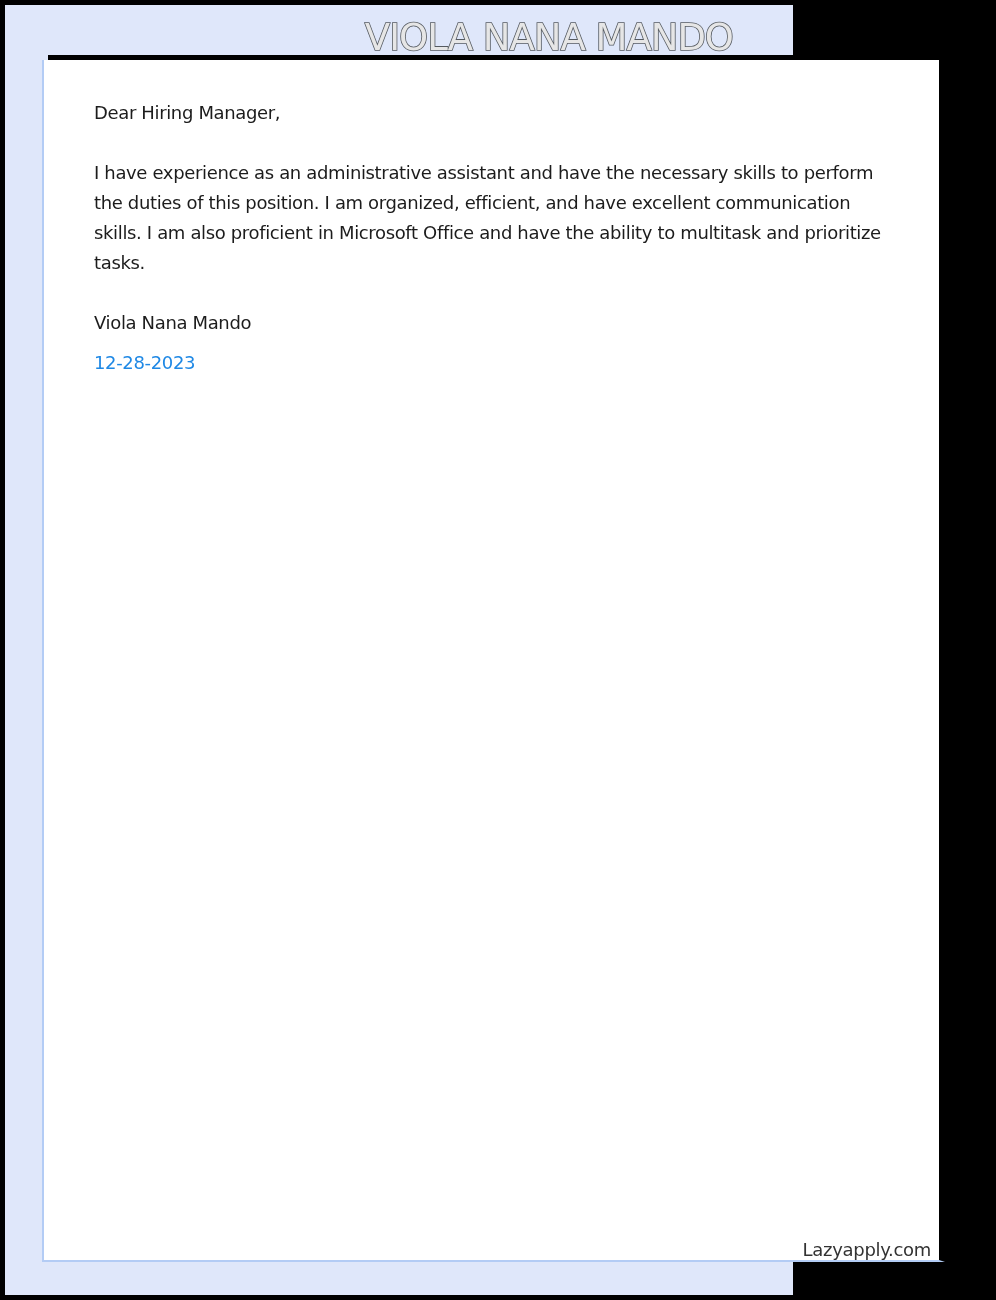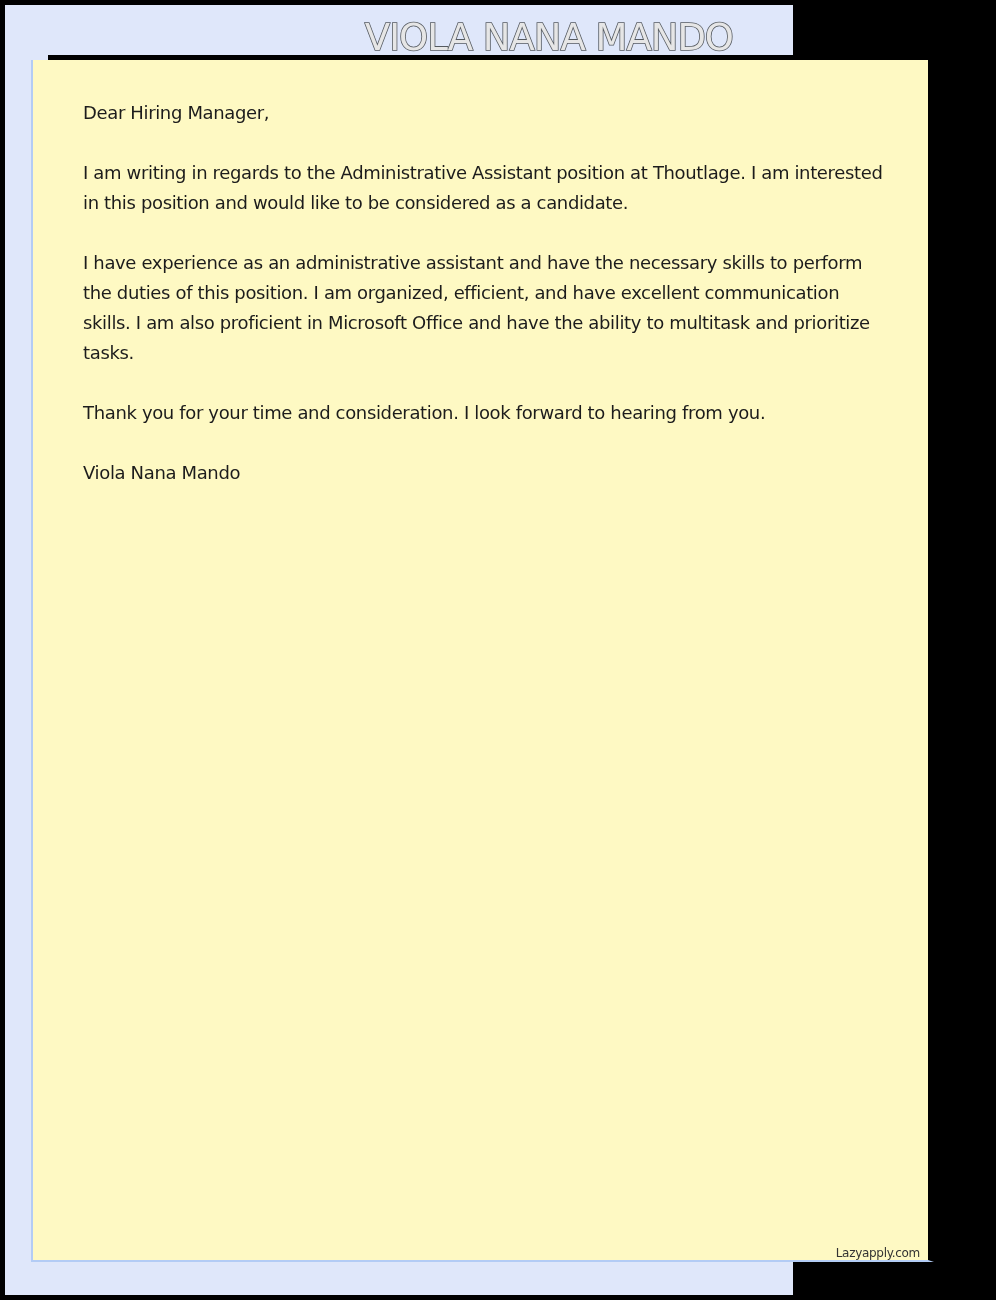--- a/index.html
+++ b/index.html
@@ -40,25 +40,25 @@
     .rule {
       position: absolute;
       left: 43px;
       top: 50px;
       width: 899px;
       height: 5px;
       background: #000;
     }
     .paper {
       position: absolute;
-      left: 26px;
+      left: 37px;
       top: 55px;
       width: 895px;
       height: 1200px;
-      background: #fef9c3;
+      background: #ffffff;
       border-left: 2px solid #b3ccf5;
       border-right: 6px solid #000000;
       border-bottom: 2px solid #b3ccf5;
     }
     .letter {
       position: absolute;
       left: 50px;
       top: 38px;
       width: 800px;
       color: #1c1c1c;
@@ -75,34 +75,33 @@
     }
     .date {
       color: #1e88e5;
       margin: 0;
     }
     .footer {
       position: absolute;
       right: 8px;
       bottom: 0px;
       font-family: "DejaVu Sans", sans-serif;
-      font-size: 12px;
+      font-size: 18px;
       color: #333;
       letter-spacing: -0.3px;
     }
   </style>
 </head>
 <body>
 
 <div class="frame">
   <h1 class="title">VIOLA NANA MANDO</h1>
   <div class="rule"></div>
   <div class="paper">
     <div class="letter">
       <p>Dear Hiring Manager,</p>
-      <p>I am writing in regards to the Administrative Assistant position at Thoutlage. I am interested in this position and would like to be considered as a candidate.</p>
       <p>I have experience as an administrative assistant and have the necessary skills to perform the duties of this position. I am organized, efficient, and have excellent communication skills. I am also proficient in Microsoft Office and have the ability to multitask and prioritize tasks.</p>
-      <p>Thank you for your time and consideration. I look forward to hearing from you.</p>
       <p class="sig">Viola Nana Mando</p>
+      <p class="date">12-28-2023</p>
     </div>
     <div class="footer">Lazyapply.com</div>
   </div>
 </div>
 
 </body></html>

